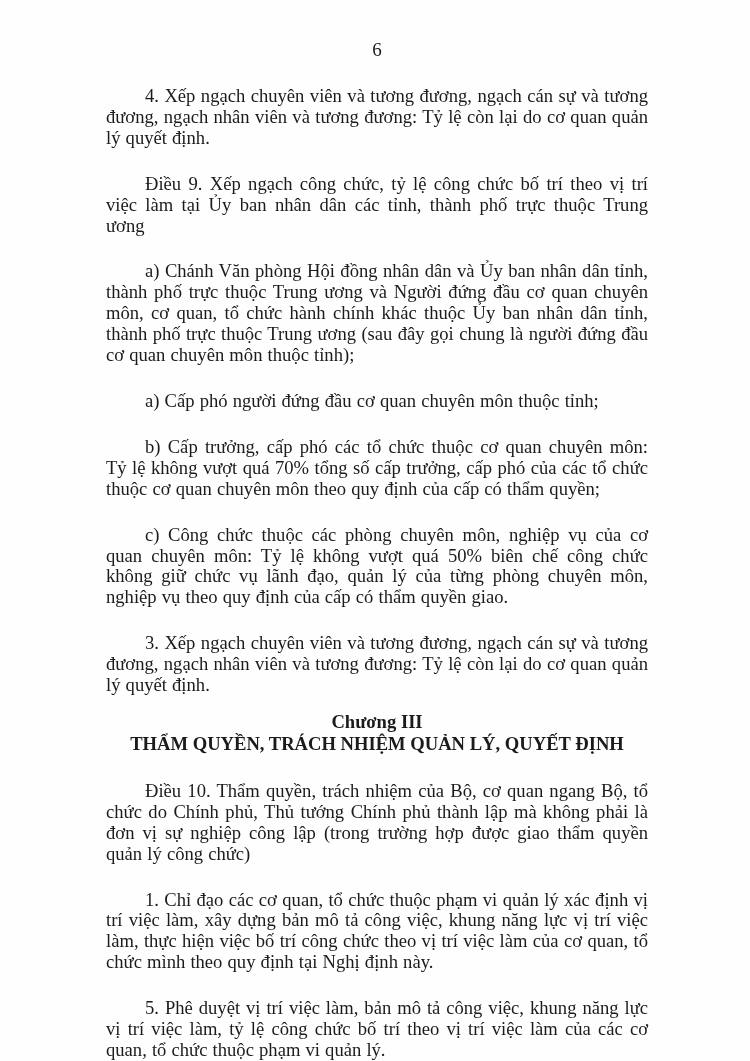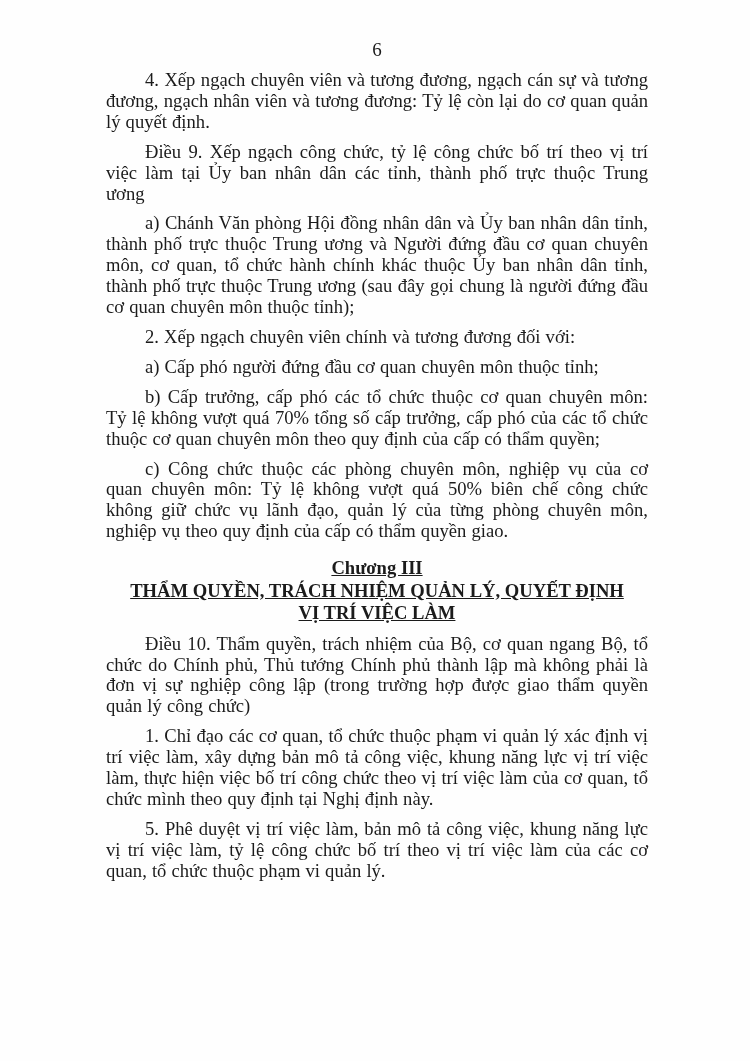--- a/index.html
+++ b/index.html
@@ -19,62 +19,60 @@
   .content {
     padding: 38px 102px 0 106px;
   }
   .pagenum {
     text-align: center;
     font-size: 19px;
     line-height: 23px;
     margin: 0 0 6px 0;
   }
   p.para {
-    margin: 9px 0 0 0;
+    margin: 25px 0 0 0;
     font-size: 18.6px;
     line-height: 20.9px;
     text-align: justify;
     text-indent: 39px;
     word-spacing: 0.5px;
   }
   p.bold {
     font-weight: normal;
   }
   .chapter {
     margin-top: 15px;
     text-align: center;
     font-weight: bold;
     font-size: 18.6px;
     line-height: 22.5px;
-    text-decoration: underline;
   }
   .chapter div { text-indent: 0; }
 </style>
 </head>
 <body>
 
 <div class="page">
   <div class="content">
 
     <div class="pagenum">6</div>
 
     <p class="para">4. Xếp ngạch chuyên viên và tương đương, ngạch cán sự và tương đương, ngạch nhân viên và tương đương: Tỷ lệ còn lại do cơ quan quản lý quyết định.</p>
 
     <p class="para bold">Điều 9. Xếp ngạch công chức, tỷ lệ công chức bố trí theo vị trí việc làm tại Ủy ban nhân dân các tỉnh, thành phố trực thuộc Trung ương</p>
 
     <p class="para">a) Chánh Văn phòng Hội đồng nhân dân và Ủy ban nhân dân tỉnh, thành phố trực thuộc Trung ương và Người đứng đầu cơ quan chuyên môn, cơ quan, tổ chức hành chính khác thuộc Ủy ban nhân dân tỉnh, thành phố trực thuộc Trung ương (sau đây gọi chung là người đứng đầu cơ quan chuyên môn thuộc tỉnh);</p>
-    <p class="para">2. Xếp ngạch chuyên viên chính và tương đương đối với:</p>
     <p class="para">a) Cấp phó người đứng đầu cơ quan chuyên môn thuộc tỉnh;</p>
     <p class="para">b) Cấp trưởng, cấp phó các tổ chức thuộc cơ quan chuyên môn: Tỷ lệ không vượt quá 70% tổng số cấp trưởng, cấp phó của các tổ chức thuộc cơ quan chuyên môn theo quy định của cấp có thẩm quyền;</p>
     <p class="para">c) Công chức thuộc các phòng chuyên môn, nghiệp vụ của cơ quan chuyên môn: Tỷ lệ không vượt quá 50% biên chế công chức không giữ chức vụ lãnh đạo, quản lý của từng phòng chuyên môn, nghiệp vụ theo quy định của cấp có thẩm quyền giao.</p>
+    <p class="para">3. Xếp ngạch chuyên viên và tương đương, ngạch cán sự và tương đương, ngạch nhân viên và tương đương: Tỷ lệ còn lại do cơ quan quản lý quyết định.</p>
 
     <div class="chapter">
       <div>Chương III</div>
       <div>THẨM QUYỀN, TRÁCH NHIỆM QUẢN LÝ, QUYẾT ĐỊNH</div>
-      <div>VỊ TRÍ VIỆC LÀM</div>
     </div>
 
     <p class="para bold">Điều 10. Thẩm quyền, trách nhiệm của Bộ, cơ quan ngang Bộ, tổ chức do Chính phủ, Thủ tướng Chính phủ thành lập mà không phải là đơn vị sự nghiệp công lập (trong trường hợp được giao thẩm quyền quản lý công chức)</p>
     <p class="para">1. Chỉ đạo các cơ quan, tổ chức thuộc phạm vi quản lý xác định vị trí việc làm, xây dựng bản mô tả công việc, khung năng lực vị trí việc làm, thực hiện việc bố trí công chức theo vị trí việc làm của cơ quan, tổ chức mình theo quy định tại Nghị định này.</p>
     <p class="para">5. Phê duyệt vị trí việc làm, bản mô tả công việc, khung năng lực vị trí việc làm, tỷ lệ công chức bố trí theo vị trí việc làm của các cơ quan, tổ chức thuộc phạm vi quản lý.</p>
 
   </div>
 </div>
 
 </body></html>

